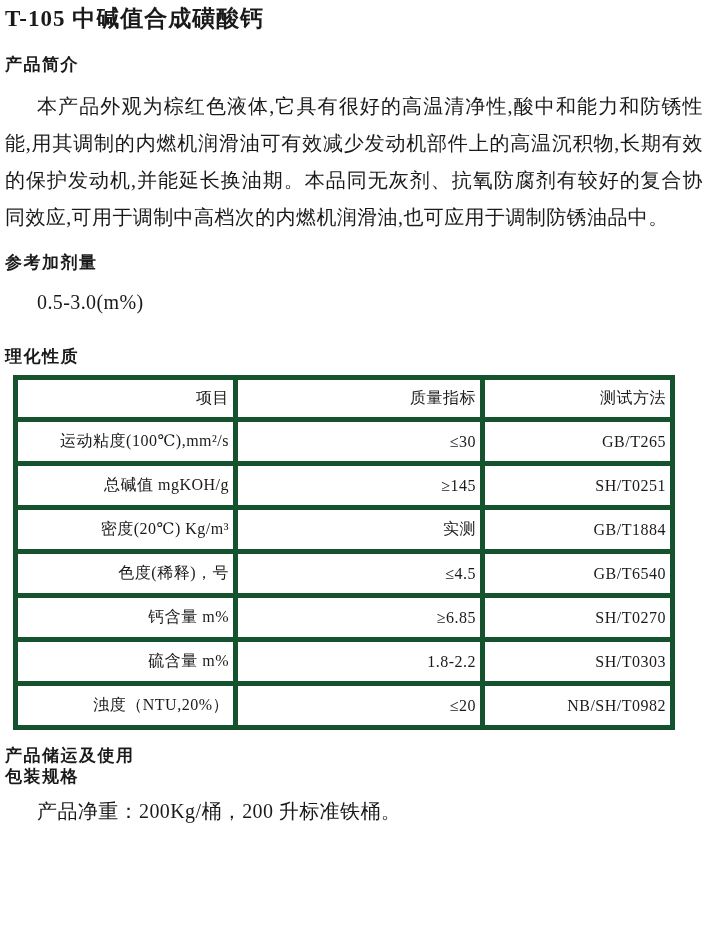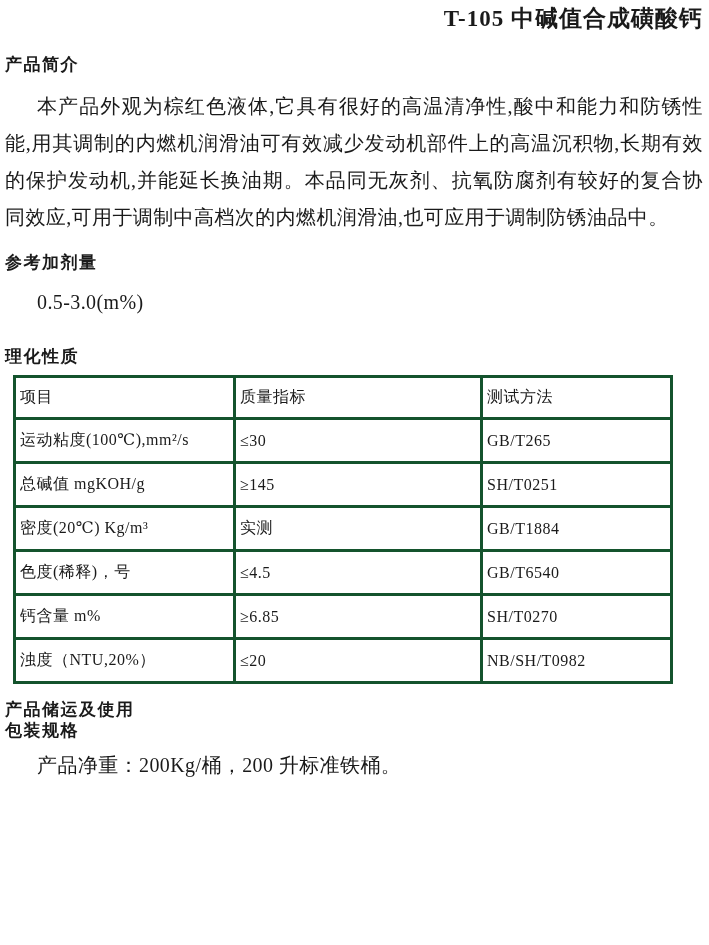--- a/index.html
+++ b/index.html
@@ -10,21 +10,21 @@
     font-family: "Liberation Serif", "DejaVu Serif", serif;
     color: #1a1a1a;
   }
   .page { width: 709px; height: 945px; padding: 0 6px 0 5px; }
 
   .doc-title {
     padding-top: 3px;
     font-size: 23px;
     line-height: 31px;
     font-weight: 700;
-    text-align: right;
+    text-align: left;
     letter-spacing: 1px;
   }
 
   .sec-heading {
     font-size: 17px;
     line-height: 18px;
     font-weight: 700;
     letter-spacing: 1.5px;
   }
   .h-intro     { margin-top: 22px; }
@@ -48,22 +48,22 @@
   table.props {
     margin: 9px 0 0 8px;
     width: 657px;
     border-collapse: collapse;
     table-layout: fixed;
   }
   table.props col.c1 { width: 220px; }
   table.props col.c2 { width: 247px; }
   table.props col.c3 { width: 190px; }
   table.props th, table.props td {
-    border: 3px solid #14532d;
-    text-align: left;
+    border: 5px solid #14532d;
+    text-align: right;
     vertical-align: middle;
     font-size: 16px;
     font-weight: 400;
     letter-spacing: 0.5px;
     padding: 0 4px;
   }
   table.props thead tr { height: 42px; }
   table.props tbody tr { height: 44px; }
 </style>
 </head>
@@ -116,20 +116,25 @@
         <td>色度(稀释)，号</td>
         <td>≤4.5</td>
         <td>GB/T6540</td>
       </tr>
       <tr>
         <td>钙含量 m%</td>
         <td>≥6.85</td>
         <td>SH/T0270</td>
       </tr>
       <tr>
+        <td>硫含量 m%</td>
+        <td>1.8-2.2</td>
+        <td>SH/T0303</td>
+      </tr>
+      <tr>
         <td>浊度（NTU,20%）</td>
         <td>≤20</td>
         <td>NB/SH/T0982</td>
       </tr>
     </tbody>
   </table>
 
   <h2 class="sec-heading h-storage">产品储运及使用</h2>
 
 

